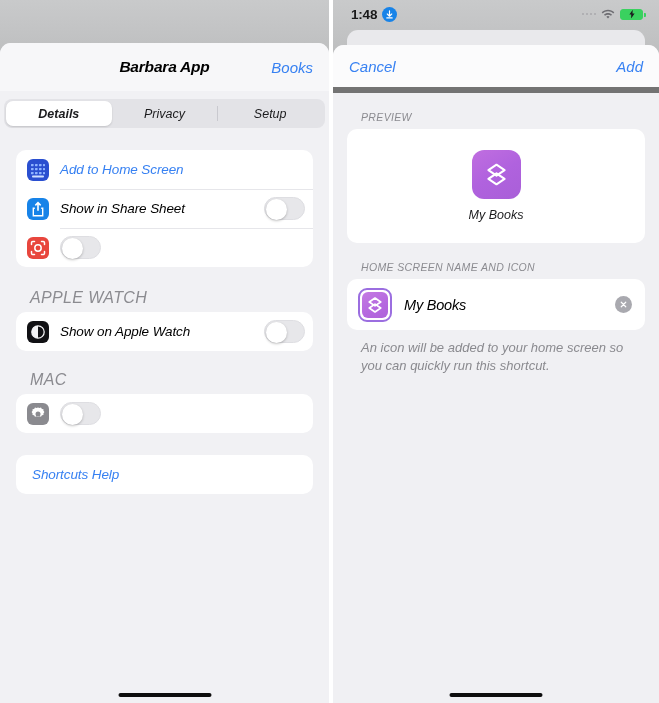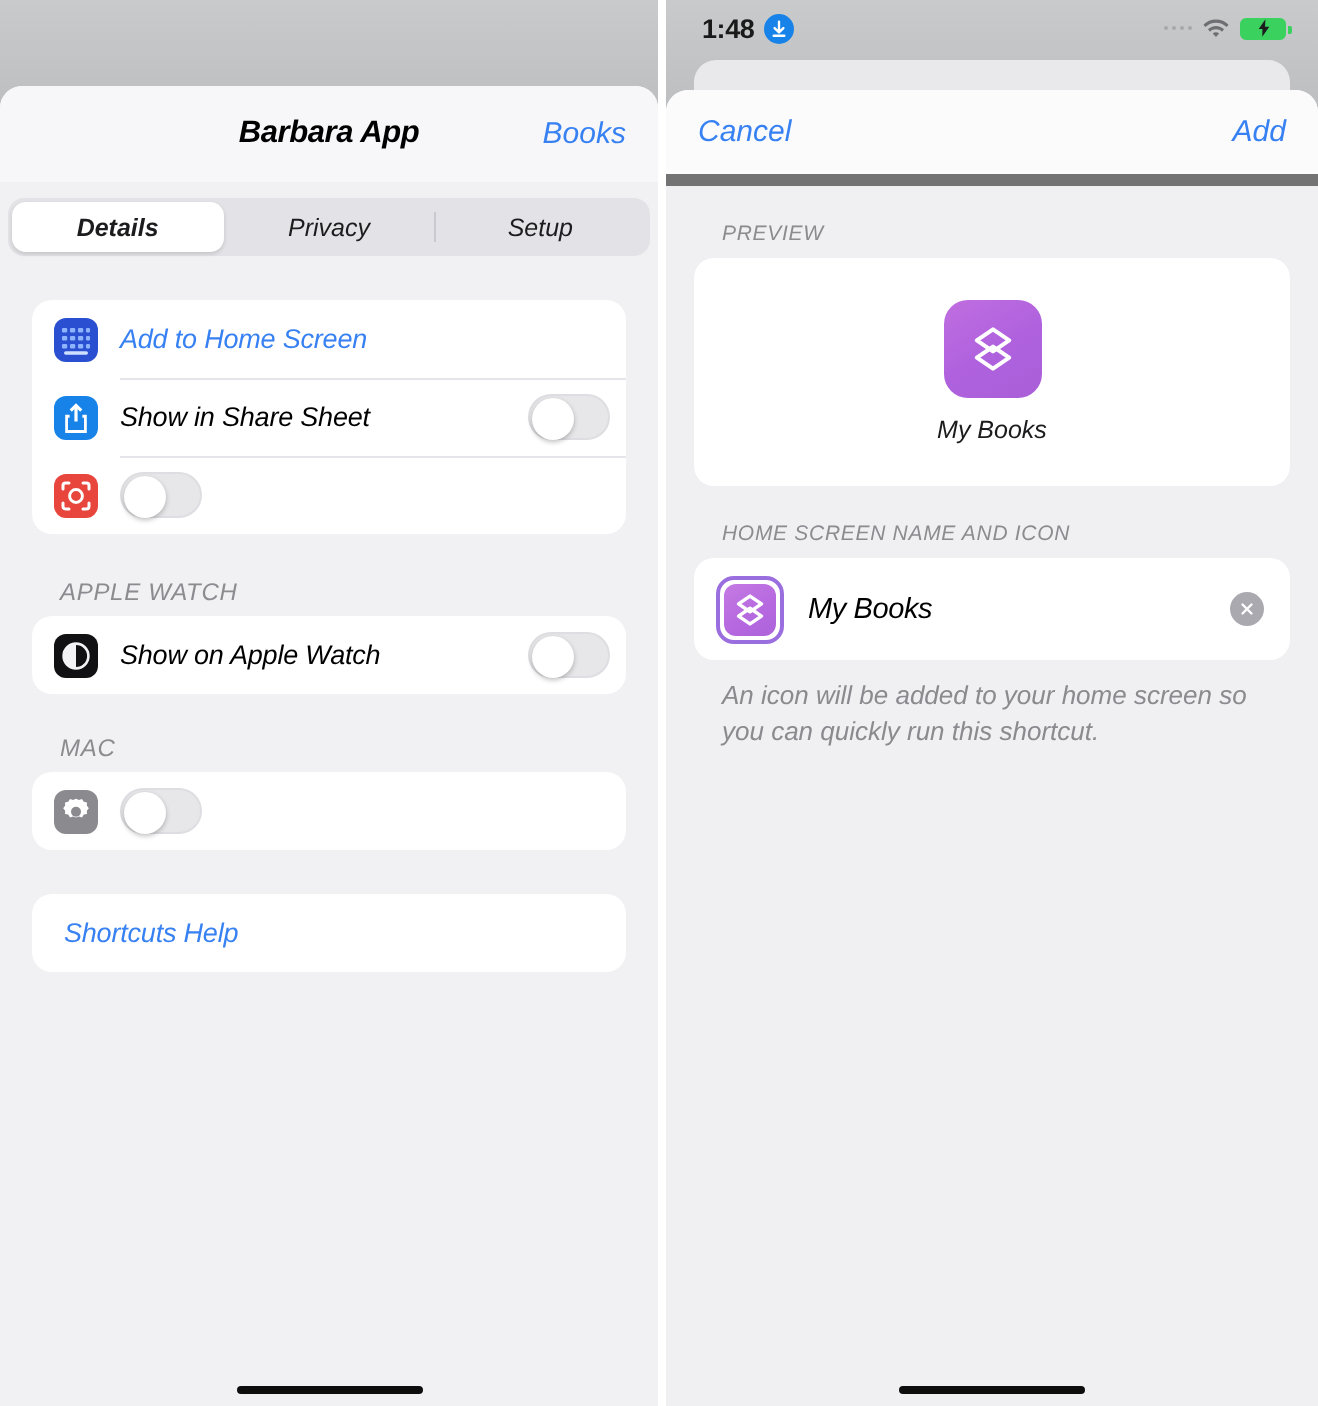--- a/index.html
+++ b/index.html
@@ -131,21 +131,21 @@
   .toggle {
     width: 41px; height: 23px; border-radius: 12px; background: #e7e7ea;
     position: relative; flex: 0 0 41px; border: 0.5px solid #dedee2;
   }
   .toggle .knob {
     position: absolute; left: 1px; top: 1px; width: 21px; height: 21px;
     border-radius: 50%; background: #fff; box-shadow: 0 1px 2.5px rgba(0,0,0,.25);
   }
 
   .section-label {
-    font-size: 12px; color: #8b8b90; letter-spacing: 0.35px;
+    font-size: 16px; color: #8b8b90; letter-spacing: 0.35px;
     padding: 0 16px 5px 30px; margin-top: 22px; text-transform: uppercase;
   }
   .section-label.tight { margin-top: 20px; }
 
   
   .rs-label {
     font-size: 10.5px; color: #8b8b90; letter-spacing: 0.35px;
     padding: 0 0 6px 28px; margin-top: 18px; text-transform: uppercase;
   }
   .preview-card {

